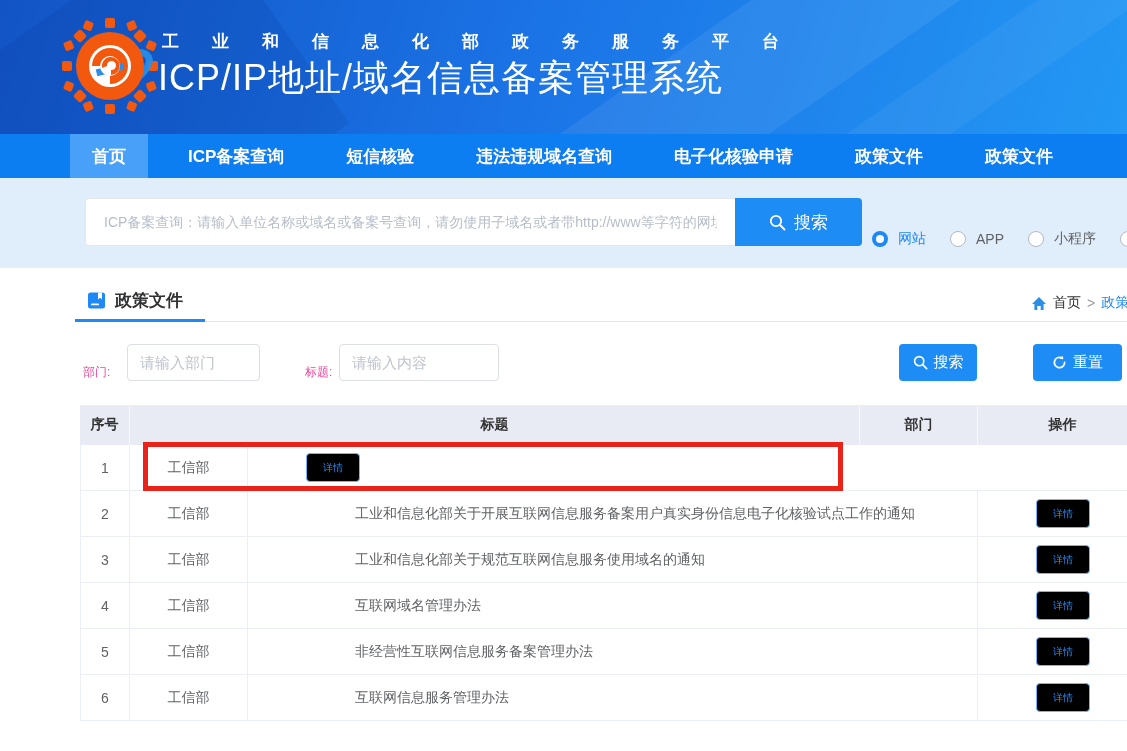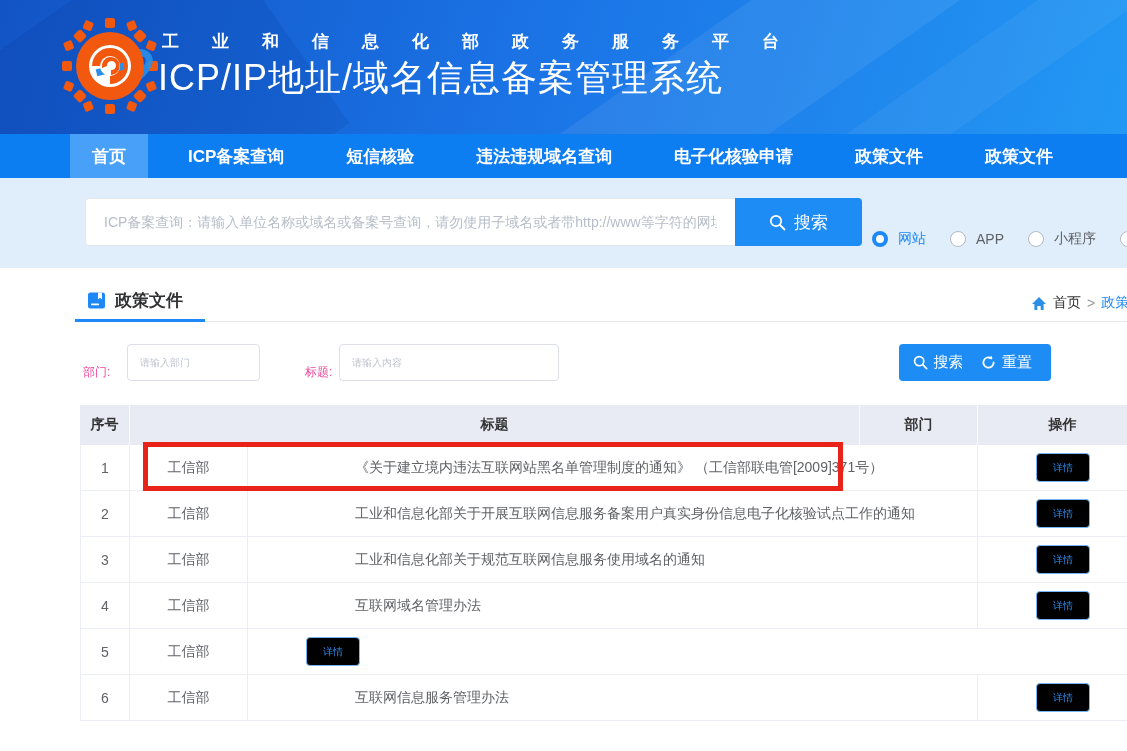--- a/index.html
+++ b/index.html
@@ -49,21 +49,21 @@
     border-bottom:3px solid #1e88f7; font-size:17px; font-weight:bold; color:#303133; cursor:pointer; }
   .breadcrumb { position:absolute; left:1031px; top:294px; display:flex; align-items:center;
     gap:6px; font-size:14px; white-space:nowrap; }
   .breadcrumb .home { color:#303133; cursor:pointer; }
   .breadcrumb .sep { color:#999; }
   .breadcrumb .cur { color:#1e88f7; cursor:pointer; }
 
   
   .flabel { position:absolute; font-size:12px; color:#ec4899; top:364px; }
   .finput { position:absolute; top:344px; height:37px; border:1px solid #dcdfe6; border-radius:4px;
-    padding:4px 12px; font-size:10px; color:#333; outline:none; }
+    padding:4px 12px; font-size:15px; color:#333; outline:none; }
   .finput::placeholder { color:#bfc4cd; }
   .fbtn { position:absolute; top:344px; height:37px; background:#1e8cf5; border:none;
     border-radius:4px; color:#fff; font-size:15px; display:flex; align-items:center;
     justify-content:center; gap:6px; cursor:pointer; }
 
   
   .table { position:absolute; left:80px; top:405px; width:1068px; }
   .trow { display:flex; background:#fff; border-bottom:1px solid #ebeef5; }
   .thead { background:#e9ebf4; border-bottom:none; }
   .cell { display:flex; align-items:center; justify-content:center; font-size:14px;
@@ -178,48 +178,47 @@
     <path d="M8 1 L15 8 H12.6 V14 H9.7 V10 H6.3 V14 H3.4 V8 H1 Z" fill="#2b8fe8"></path>
   </svg>
   <span class="home">首页</span>
   <span class="sep">&gt;</span>
   <span class="cur">政策文件</span>
 </div>
 
 <span class="flabel" style="left:83px">部门:</span>
 <input class="finput" style="left: 127px; width: 133px;" type="text" placeholder="请输入部门">
 <span class="flabel" style="left:305px">标题:</span>
-<input class="finput" style="left: 339px; width: 220px;" type="text" placeholder="请输入内容">
+<input class="finput" style="left: 339px; width: 160px;" type="text" placeholder="请输入内容">
 <button class="fbtn" style="left:899px; width:78px">
   <svg class="icon-svg" width="15" height="15" viewBox="0 0 17 17">
     <circle cx="7" cy="7" r="5.2" fill="none" stroke="#fff" stroke-width="1.9"></circle>
     <line x1="11" y1="11" x2="15.5" y2="15.5" stroke="#fff" stroke-width="1.9" stroke-linecap="round"></line>
   </svg>
   <span>搜索</span>
 </button>
-<button class="fbtn" style="left:962px; width:89px">
+<button class="fbtn" style="left:1033px; width:89px">
   <svg class="icon-svg" width="15" height="15" viewBox="0 0 16 16">
     <path d="M13.5 8 A5.5 5.5 0 1 1 11.2 3.5" fill="none" stroke="#fff" stroke-width="1.9" stroke-linecap="round"></path>
     <path d="M11.5 0.8 L11.5 4.6 L7.8 4 Z" fill="#fff"></path>
   </svg>
   <span>重置</span>
 </button>
 
 <div class="table">
   <div class="trow thead">
     <div class="cell c-no">序号</div>
     <div class="cell c-title" style="justify-content:center; padding-left:0">标题</div>
     <div class="cell c-dept">部门</div>
     <div class="cell c-op">操作</div>
   </div>
 
   <div class="trow">
     <div class="cell c-no">1</div>
     <div class="cell c-dept">工信部</div>
-    <div class="cell c-title">《关于建立境内违法互联网站黑名单管理制度的通知》 （工信部联电管[2009]371号）</div>
     <div class="cell c-op">
         <button class="detail-btn">详情</button>
       </div>
   </div>
   <div class="trow">
     <div class="cell c-no">2</div>
     <div class="cell c-dept">工信部</div>
     <div class="cell c-title">工业和信息化部关于开展互联网信息服务备案用户真实身份信息电子化核验试点工作的通知</div>
     <div class="cell c-op">
         <button class="detail-btn">详情</button>
@@ -237,20 +236,21 @@
     <div class="cell c-no">4</div>
     <div class="cell c-dept">工信部</div>
     <div class="cell c-title">互联网域名管理办法</div>
     <div class="cell c-op">
         <button class="detail-btn">详情</button>
       </div>
   </div>
   <div class="trow">
     <div class="cell c-no">5</div>
     <div class="cell c-dept">工信部</div>
+    <div class="cell c-title">非经营性互联网信息服务备案管理办法</div>
     <div class="cell c-op">
         <button class="detail-btn">详情</button>
       </div>
   </div>
   <div class="trow">
     <div class="cell c-no">6</div>
     <div class="cell c-dept">工信部</div>
     <div class="cell c-title">互联网信息服务管理办法</div>
     <div class="cell c-op">
         <button class="detail-btn">详情</button>

